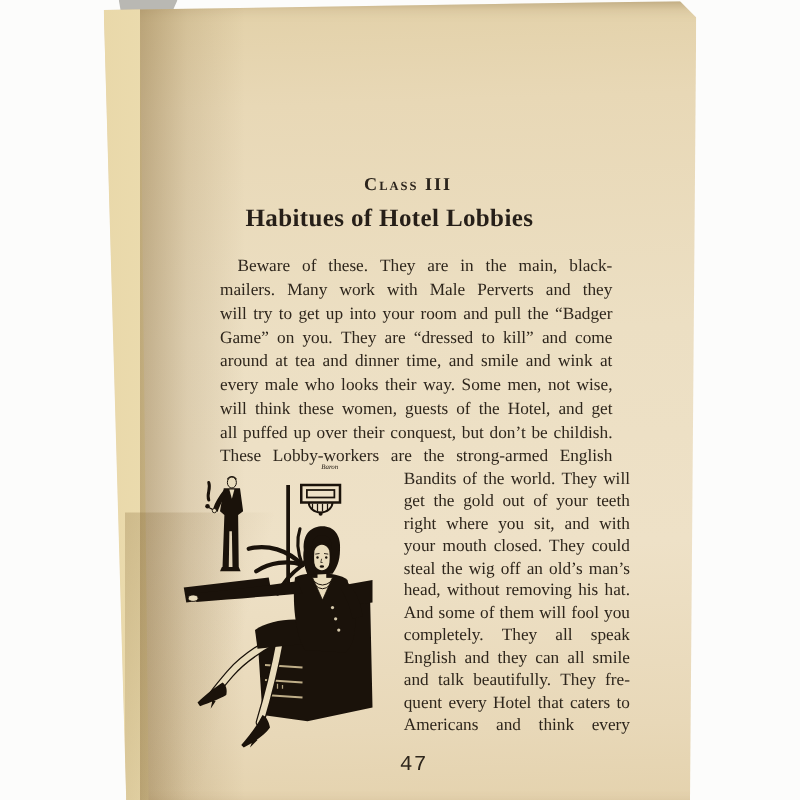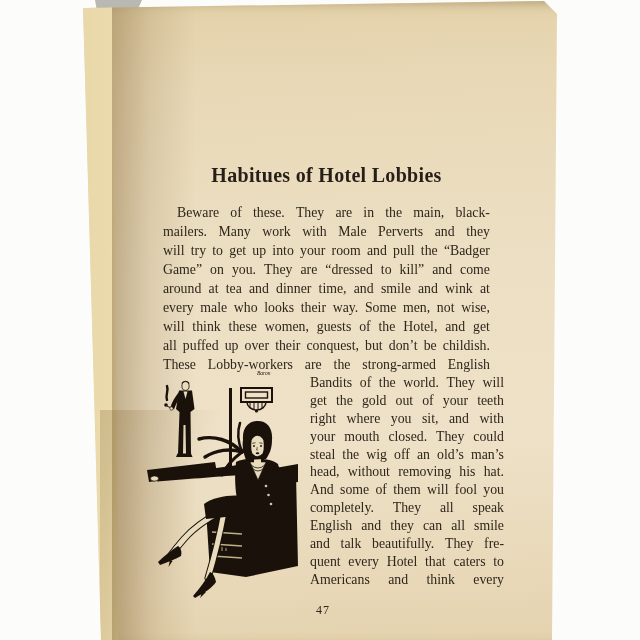--- a/index.html
+++ b/index.html
@@ -21,51 +21,52 @@
         clip-path:polygon(83px 8px,112px 7px,119px 640px,101px 640px);
         background:linear-gradient(90deg,#e5d2a0 0%,#f0e3ba 35%,#e9d7a8 70%,#ae905d 96%,#9a7c4c 100%);}
   .gutter{position:absolute;left:112px;top:0;width:84px;height:100%;
         background:linear-gradient(90deg,rgba(120,90,40,.38),rgba(120,90,40,.14) 45%,rgba(120,90,40,0) 100%);}
   .corner-shade{position:absolute;left:100px;bottom:0;width:140px;height:230px;
         background:linear-gradient(105deg,rgba(125,95,45,.26),rgba(125,95,45,0) 60%);}
 
   .heading{position:absolute;left:163px;top:140px;width:327px;text-align:center;
            font-size:14.5px;font-weight:bold;font-variant:small-caps;
            letter-spacing:1.6px;color:#2b241c;}
-  .title{position:absolute;left:163px;top:164px;width:327px;text-align:center;
+  .title{position:absolute;left:148px;top:164px;width:327px;text-align:center;
          font-size:20px;font-weight:bold;letter-spacing:.3px;color:#261f18;}
 
   .full-lines{position:absolute;left:163px;top:205px;width:327px;
               font-size:13.8px;color:#2e261c;}
   .full-lines .line{height:19px;}
   .full-lines .line:first-child{padding-left:14px;}
 
   .col-lines{position:absolute;left:310px;top:375px;width:194px;
              font-size:13.8px;color:#2e261c;}
   .col-lines .line{height:17.9px;}
 
-  .line{display:flex;justify-content:space-between;align-items:baseline;}
+  .line{display:flex;justify-content:space-between;align-items:baseline;margin-left:13px;}
 
   .illustration{position:absolute;left:146px;top:362px;width:160px;height:250px;}
 
-  .folio{position:absolute;left:316px;top:603px;width:30px;
-         font-size:12px;letter-spacing:1px;color:#2e261c;}
+  .folio{position:absolute;left:316px;top:603px;width:30px;text-align:center;
+         font-size:17px;letter-spacing:1px;color:#2e261c;font-family:Liberation Mono, monospace;}
 </style>
 </head>
 <body>
 
 <div class="canvas">
 
   <div class="sliver"></div>
 
   <div class="page">
     <div class="fold"></div>
     <div class="gutter"></div>
     <div class="corner-shade"></div>
 
+    <div class="heading">Class III</div>
     <div class="title">Habitues of Hotel Lobbies</div>
 
     <div class="full-lines">
         <div class="line">
           <span>Beware</span>
           <span>of</span>
           <span>these.</span>
           <span>They</span>
           <span>are</span>
           <span>in</span>

